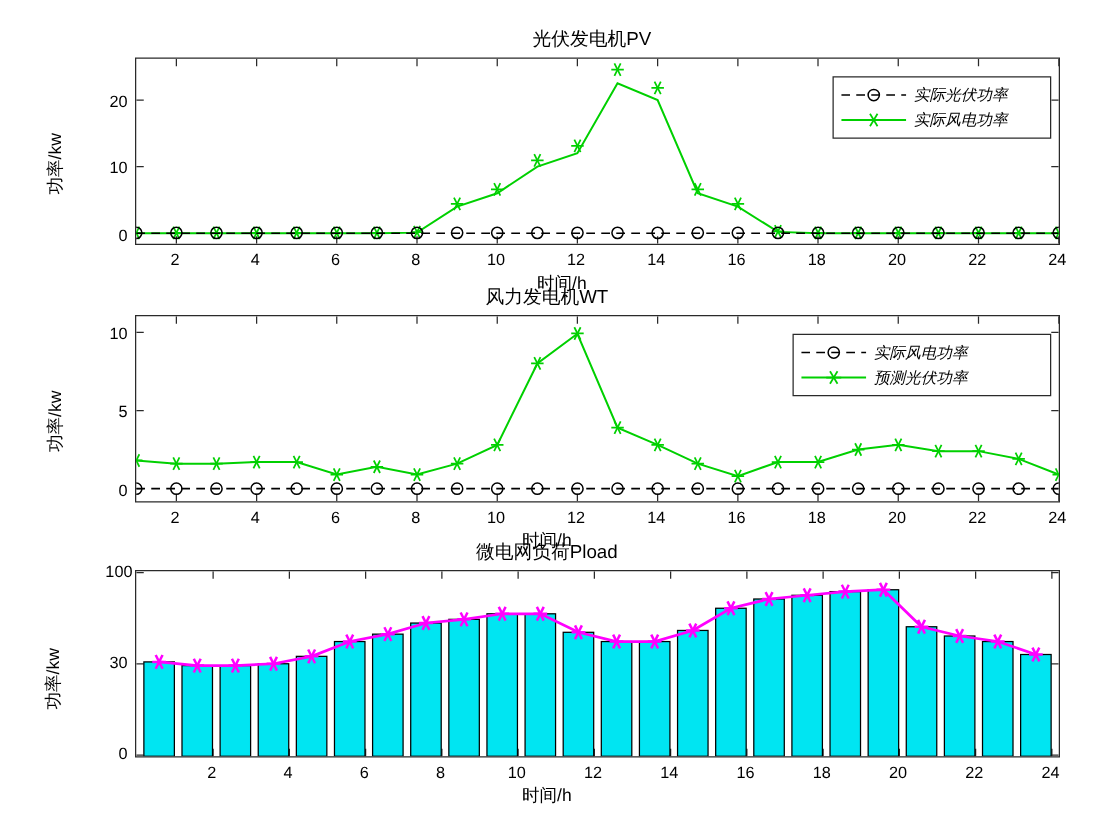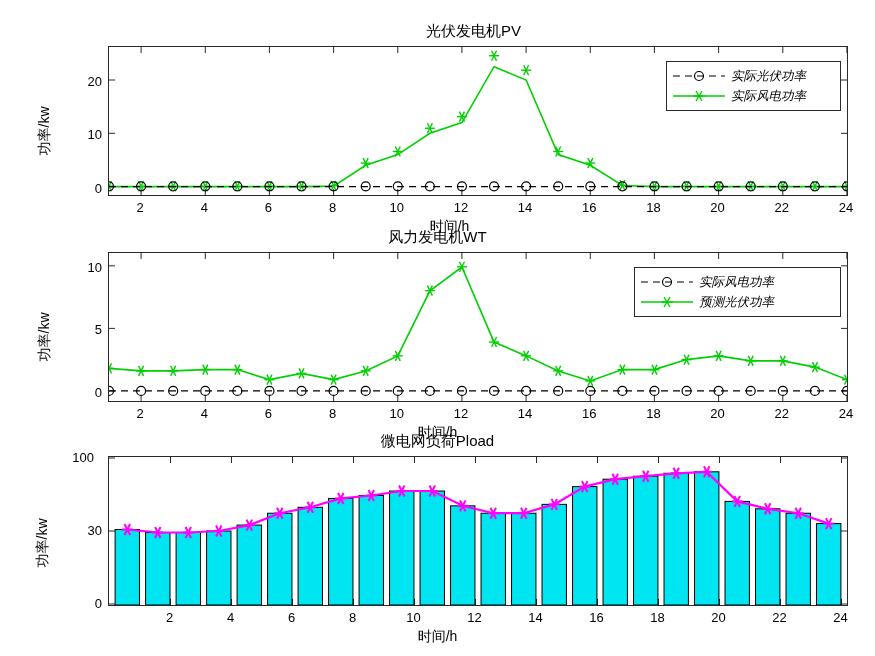--- a/index.html
+++ b/index.html
@@ -621,21 +621,21 @@
             <line x1="691.9566115702479" y1="50.739999999999995" x2="686.4566115702479" y2="61.739999999999995"></line>
             <line x1="714.202479338843" y1="66.6" x2="725.202479338843" y2="66.6"></line>
             <line x1="716.952479338843" y1="61.099999999999994" x2="722.452479338843" y2="72.1"></line>
             <line x1="722.452479338843" y1="61.099999999999994" x2="716.952479338843" y2="72.1"></line>
           </g>
       </svg>
     </div>
 
     <div class="tick-y" style="left:50px;top:171px;width:52px;">0</div>
     <div class="tick-y" style="left:50px;top:98px;width:52px;">30</div>
-    <div class="tick-y" style="left:42px;top:25px;width:52px;">100</div>
+    <div class="tick-y" style="left:54px;top:25px;width:52px;">100</div>
 
     <div class="tick-x" style="left:169.5px;top:178px;">2</div>
     <div class="tick-x" style="left:230.5px;top:178px;">4</div>
     <div class="tick-x" style="left:291.5px;top:178px;">6</div>
     <div class="tick-x" style="left:352.5px;top:178px;">8</div>
     <div class="tick-x" style="left:413.5px;top:178px;">10</div>
     <div class="tick-x" style="left:474.5px;top:178px;">12</div>
     <div class="tick-x" style="left:535.5px;top:178px;">14</div>
     <div class="tick-x" style="left:596.5px;top:178px;">16</div>
     <div class="tick-x" style="left:657.5px;top:178px;">18</div>

